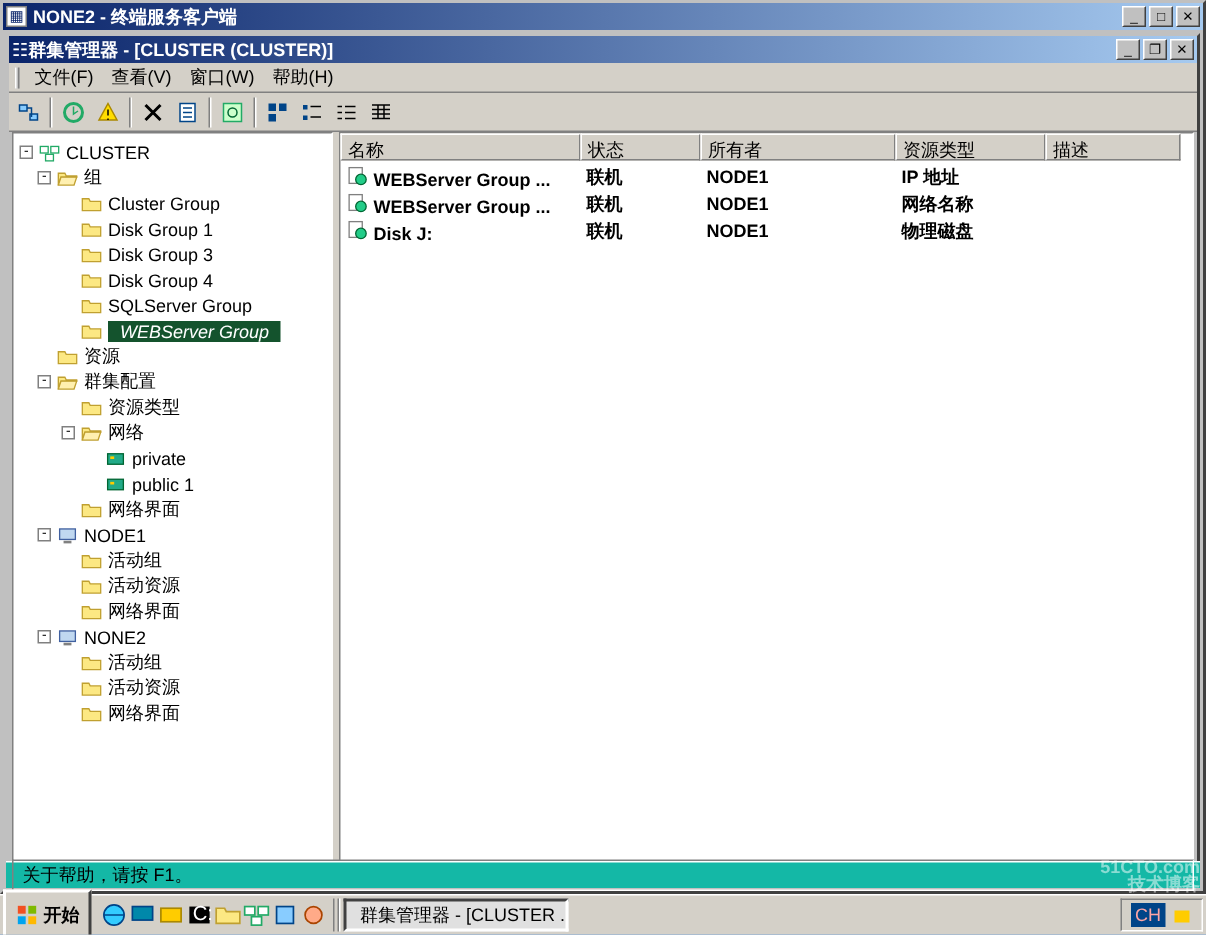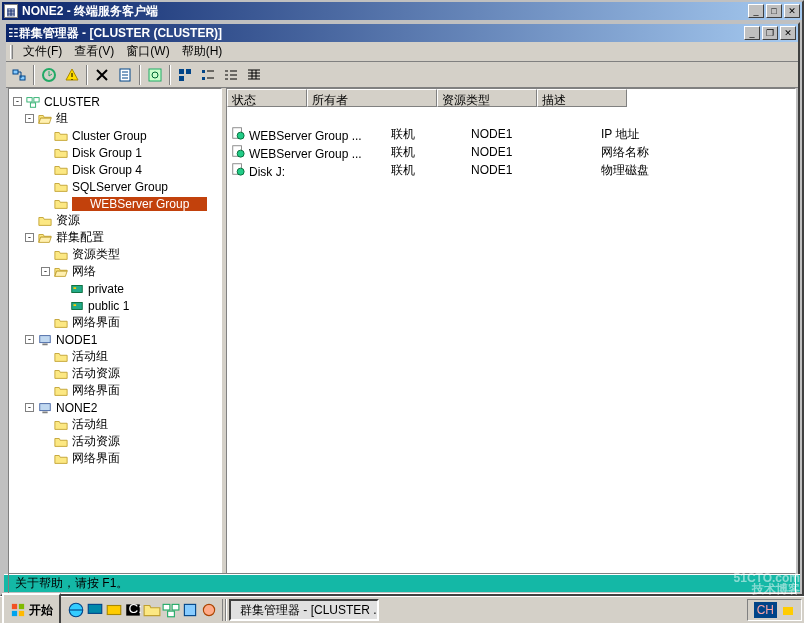--- a/index.html
+++ b/index.html
@@ -22,31 +22,31 @@
 .tb { width:22px; height:22px; border:1px solid #d4d0c8; display:flex; align-items:center; justify-content:center; }
 .tb svg { width:16px; height:16px; }
 .tsep { width:2px; height:20px; border-left:1px solid #808080; border-right:1px solid #fff; margin:0 2px; }
 
 .client { position:absolute; top:64px; left:2px; right:2px; bottom:2px; display:flex; }
 .tree { width:214px; background:#fff; border:1px solid #808080; border-right-color:#fff; border-bottom-color:#fff; padding:4px 0; overflow:auto; }
 .splitter { width:4px; background:#d4d0c8; cursor:col-resize; }
 .list { flex:1; background:#fff; border:1px solid #808080; border-right-color:#fff; border-bottom-color:#fff; display:flex; flex-direction:column; }
 .headers { display:flex; height:18px; }
 .hcol { background:#d4d0c8; border:1px solid; border-color:#fff #808080 #808080 #fff; padding:2px 4px; overflow:hidden; white-space:nowrap; }
-.listbody { flex:1; padding:18px 0; }
+.listbody { flex:1; padding:2px 0;font-weight:bold; }
 .lrow { display:flex; height:18px; align-items:center; }
 .lcell { padding:0 4px; overflow:hidden; white-space:nowrap; text-overflow:ellipsis; }
 .licon { width:16px; height:14px; margin-right:2px; display:inline-flex; align-items:center; }
 .licon svg { width:14px; height:14px; }
 .trow { display:flex; align-items:center; height:17px; padding-left:4px; }
 .exp { width:9px; height:9px; border:1px solid #808080; background:#fff; display:inline-flex; align-items:center; justify-content:center; font-size:9px; line-height:7px; color:#000; margin-right:3px; font-family:monospace; }
 .noexp { width:9px; height:9px; margin-right:3px; display:inline-block; }
 .ticon2 { width:16px; height:14px; margin-right:3px; display:inline-flex; align-items:center; justify-content:center; }
 .ticon2 svg { width:14px; height:14px; }
-.tlabel.sel { background:#c2410c; color:#fff; padding:0 18px; }
+.tlabel.sel { background:#14532d; color:#fff; padding:0 8px;font-style:italic; }
 .ind1 { padding-left:16px; } .ind2 { padding-left:32px; } .ind3 { padding-left:48px; }
 
 .statusbar { position:absolute; left:2px; bottom:2px; right:2px; height:18px; background:#14b8a6; border-top:1px solid #fff; display:flex; align-items:center; padding:0 4px; }
 .statusbar .spane { border:1px solid #808080; border-right-color:#fff; border-bottom-color:#fff; padding:1px 6px; flex:1; }
 
 .taskbar { position:absolute; left:0; bottom:0; width:804px; height:27px; background:#d4d0c8; border-top:1px solid #fff; display:flex; align-items:center; padding:2px; gap:2px; }
 .start { height:34px; border:2px solid; border-color:#fff #404040 #404040 #fff; background:#d4d0c8; padding:0 6px; display:flex; align-items:center; gap:3px; font-weight:bold; }
 .winlogo { width:16px; height:14px; }
 .ql { display:flex; gap:1px; padding:0 4px; border-right:1px solid #808080; height:22px; align-items:center; }
 .ql .qi { width:18px; height:18px; display:flex; align-items:center; justify-content:center; }
@@ -224,20 +224,29 @@
             </span>
     <span class="tlabel">Disk Group 1</span>
   </div>
           <div class="trow ind2">
     <span class="noexp"></span>
     <span class="ticon2">
               <svg>
                 <use href="#i-folder"></use>
               </svg>
             </span>
+    <span class="tlabel">Disk Group 3</span>
+  </div>
+          <div class="trow ind2">
+    <span class="noexp"></span>
+    <span class="ticon2">
+              <svg>
+                <use href="#i-folder"></use>
+              </svg>
+            </span>
     <span class="tlabel">Disk Group 4</span>
   </div>
           <div class="trow ind2">
     <span class="noexp"></span>
     <span class="ticon2">
               <svg>
                 <use href="#i-folder"></use>
               </svg>
             </span>
     <span class="tlabel">SQLServer Group</span>
@@ -383,20 +392,21 @@
               <svg>
                 <use href="#i-folder"></use>
               </svg>
             </span>
     <span class="tlabel">网络界面</span>
   </div>
         </div>
       <div class="splitter"></div>
       <div class="list">
         <div class="headers" id="headers">
+            <div class="hcol" style="width:160px">名称</div>
             <div class="hcol" style="width:80px">状态</div>
             <div class="hcol" style="width:130px">所有者</div>
             <div class="hcol" style="width:100px">资源类型</div>
             <div class="hcol" style="width:90px">描述</div>
           </div>
         <div class="listbody" id="listbody">
             <div class="lrow">
     <div class="lcell" style="width:160px"><span class="licon">
                   <svg>
                     <use href="#i-resource"></use>

